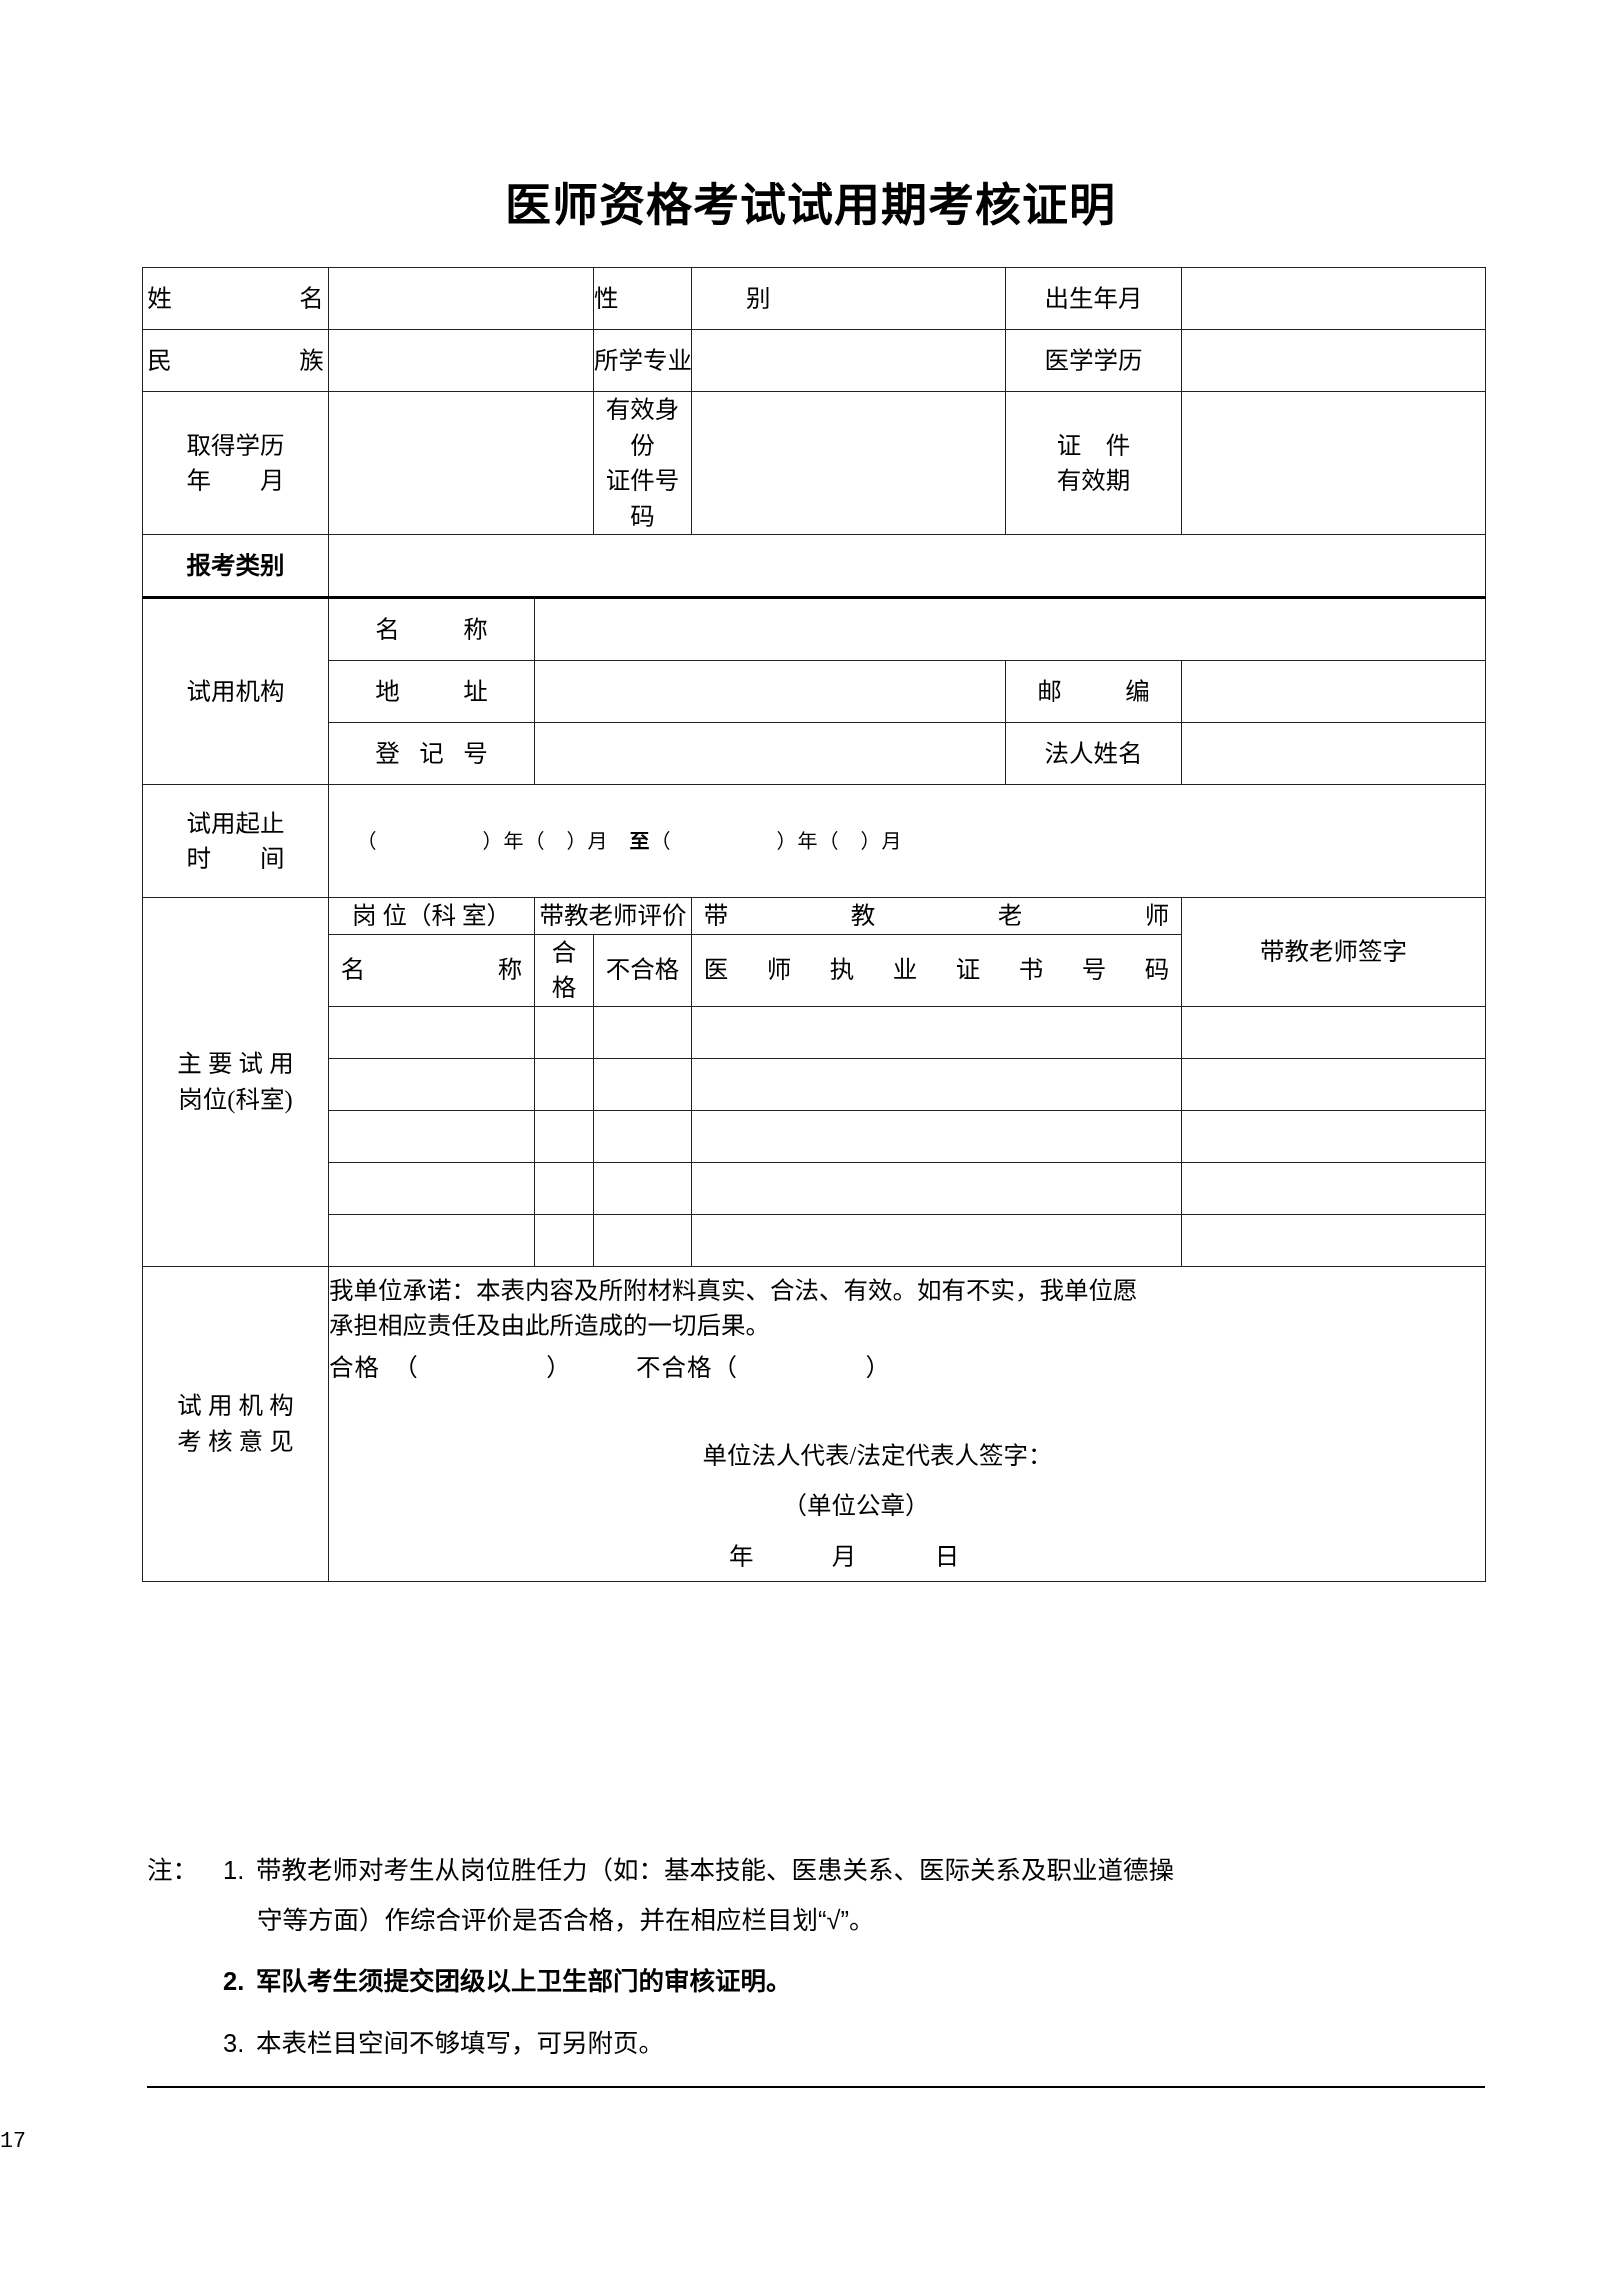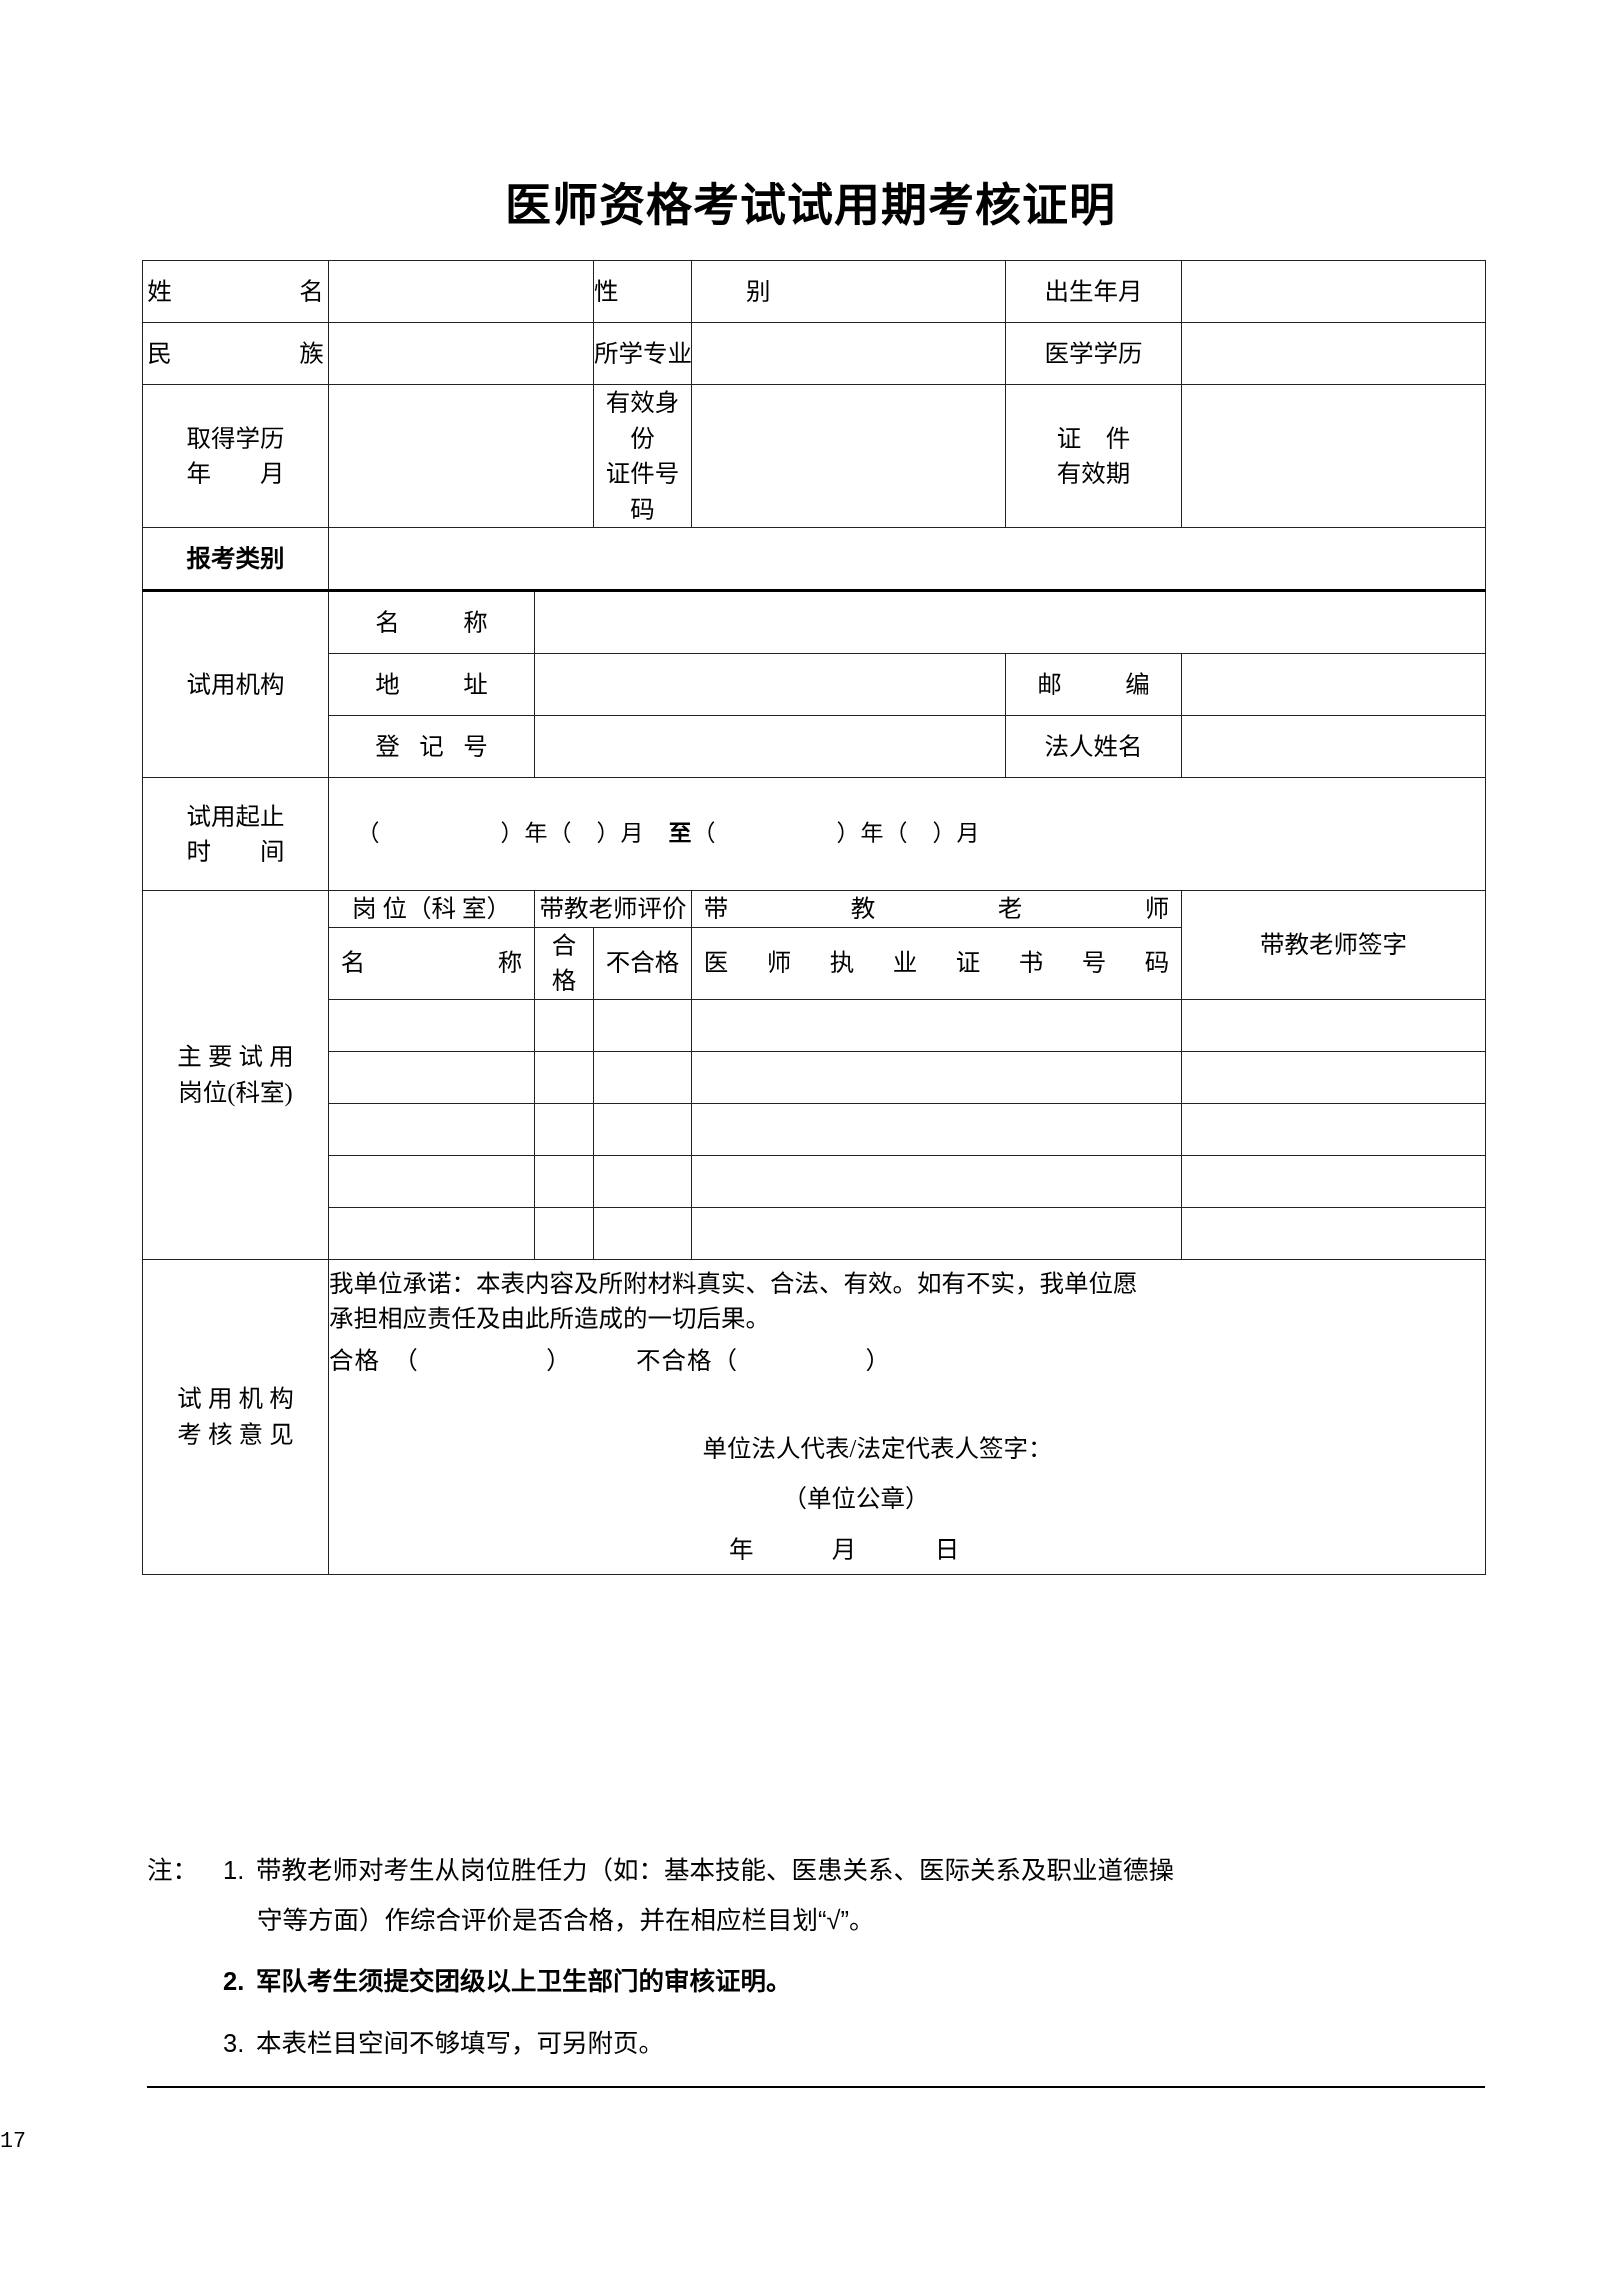--- a/index.html
+++ b/index.html
@@ -37,21 +37,21 @@
     font-weight: bold;
     font-size: 46px;
     letter-spacing: 1px;
     line-height: 1;
   }
 
   
   .form-wrap {
     position: absolute;
     left: 142px;
-    top: 260px;
+    top: 267px;
     width: 1343px;
   }
   table.form {
     border-collapse: collapse;
     width: 1343px;
     table-layout: fixed;
   }
   table.form td {
     border: 1.5px solid #222;
     padding: 0;
@@ -73,21 +73,21 @@
   .spread-2 { display:inline-block; width: 7.2em; text-align: justify; text-align-last: justify; }
   .spread-3 { display:inline-block; width: 7.2em; text-align: justify; text-align-last: justify; }
   .spread-full { display:inline-block; width: 100%; text-align: justify; text-align-last: justify; box-sizing:border-box; padding: 0 11.8px;}
 
   
   tr.thick-bottom > td { border-bottom: 3.4px solid #000; font-weight: bold; }
 
   
   .date-line {
     padding: 5.9px 0 5.9px 27.4px;
-    font-size: 23px;
+    font-size: 20px;
     letter-spacing: 1px;
   }
   .date-line .zhi { font-weight: bold; }
 
   
   td.hdr {
     text-align: center;
     padding: 6.9px 5.9px;
     font-size: 24.5px;
   }

